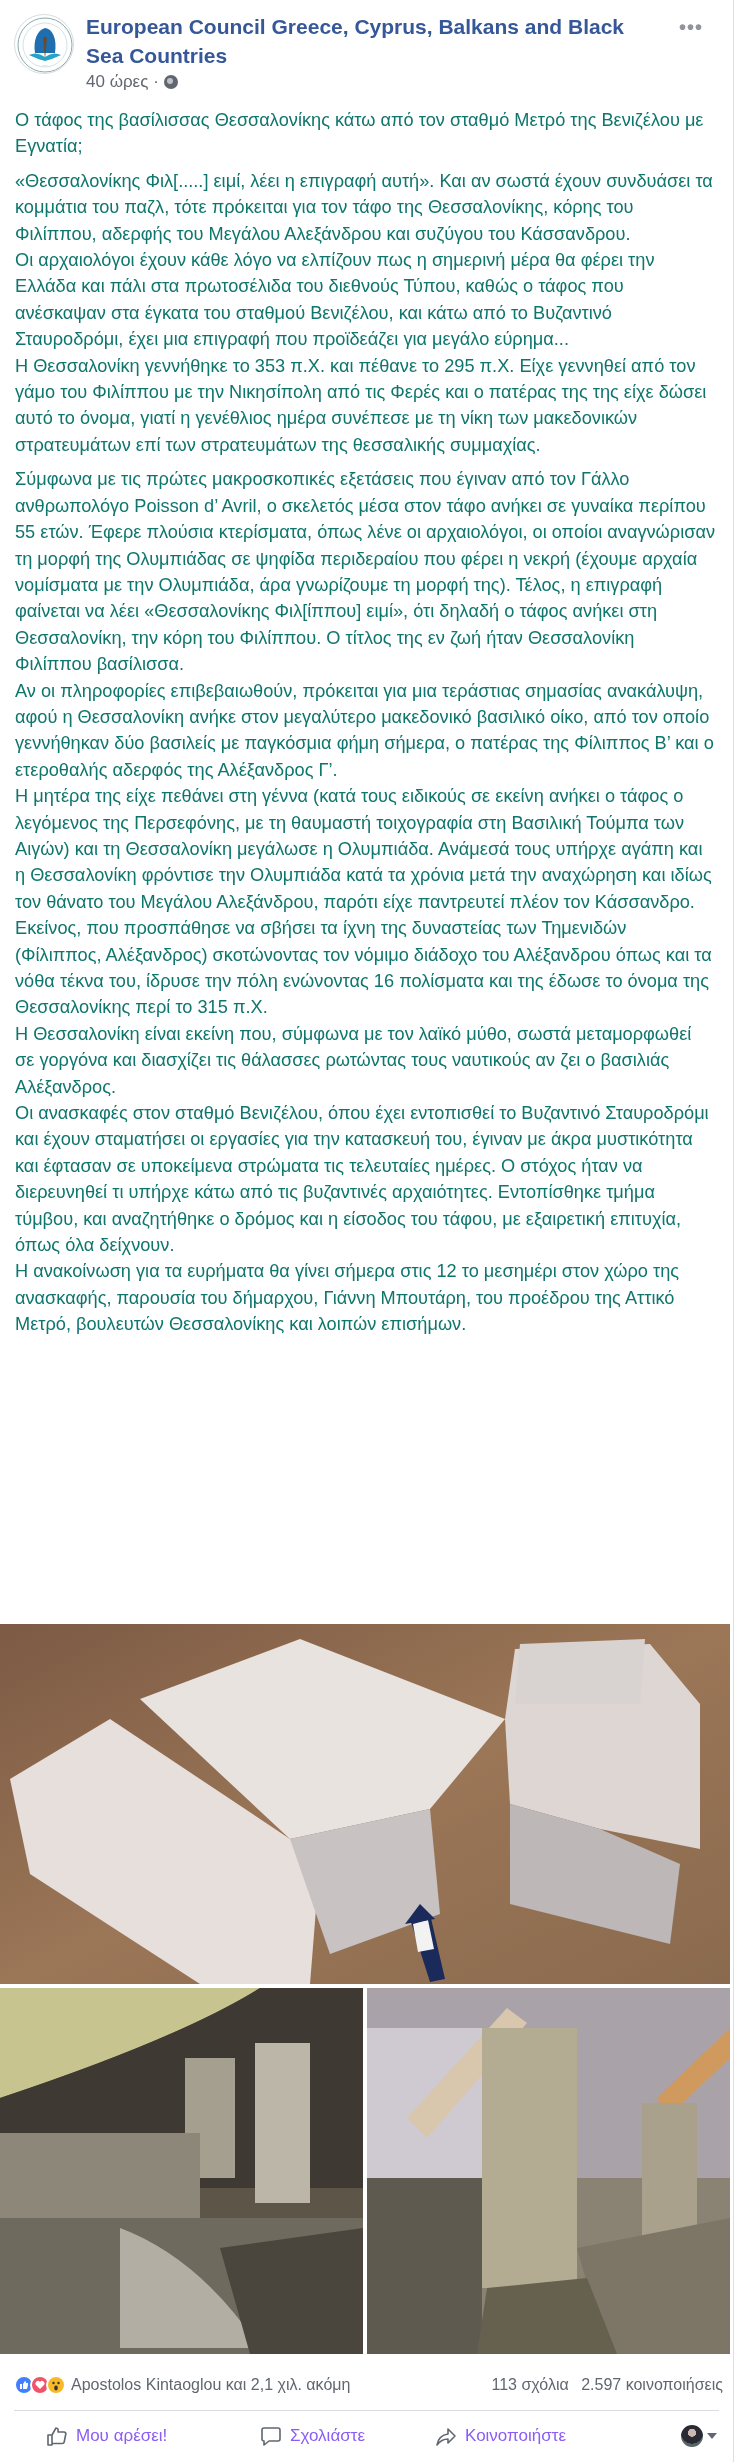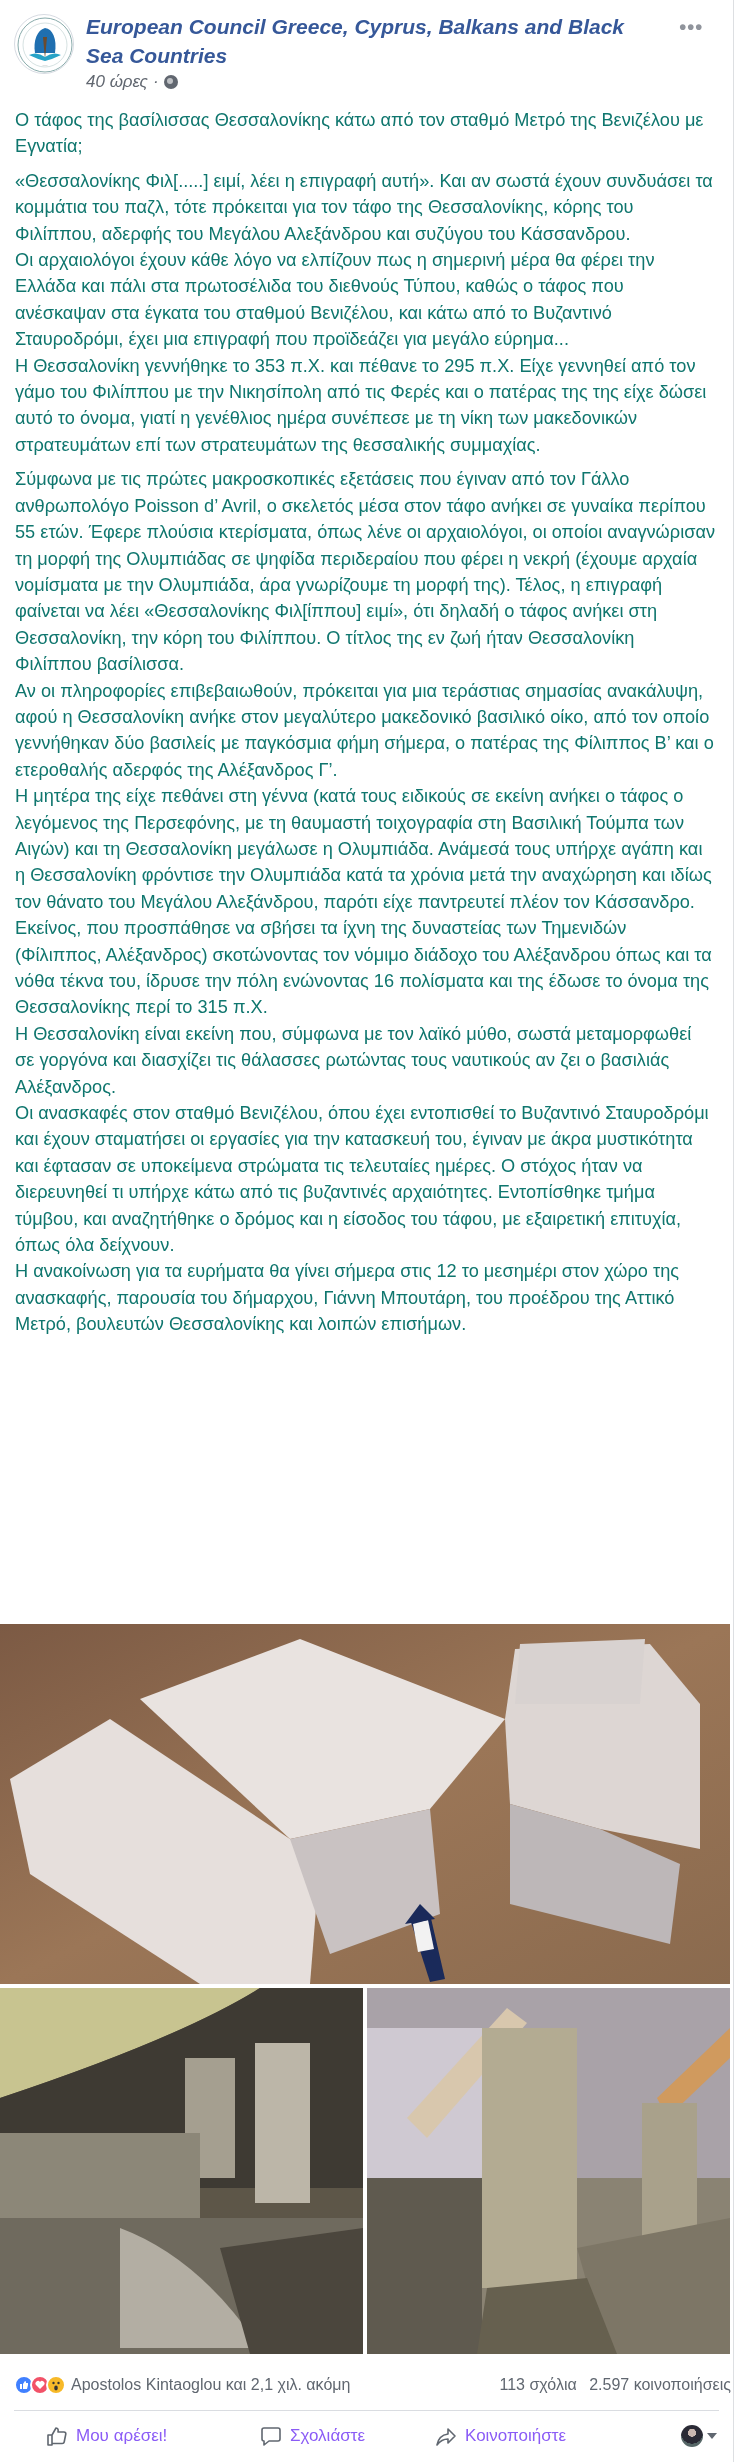--- a/index.html
+++ b/index.html
@@ -1,32 +1,32 @@
 <!DOCTYPE html>
 <html><head>
   <meta charset="utf-8">
   <style>
     * { box-sizing: border-box; margin: 0; padding: 0; }
     html, body { width: 734px; background: #ffffff; }
     body { font-family: "Liberation Sans", sans-serif; color: #1d2129; }
     .post { width: 734px; height: 2462px; position: relative; background: #fff; border-right: 1px solid #dddfe2; overflow: hidden; }
-    .header { position: relative; height: 100px; padding: 10px 0 0 14px; font-style: italic; }
+    .header { position: relative; height: 100px; padding: 10px 0 0 14px; }
     .avatar { position: absolute; left: 14px; top: 14px; width: 60px; height: 60px; border-radius: 50%; border: 1px solid #d7dbe2; background: #fff; overflow: hidden; }
     .page-name { position: absolute; left: 86px; top: 12px; width: 560px; font-weight: bold; font-size: 21px; line-height: 29px; color: #365899; }
     .meta { position: absolute; left: 86px; top: 72px; font-size: 17px; color: #616770; display: flex; align-items: center; gap: 5px; }
     .globe { width: 14px; height: 14px; border-radius: 50%; background: #616770; position: relative; display: inline-block; }
     .globe::after { content: ""; position: absolute; left: 3px; top: 3px; width: 6px; height: 6px; border-radius: 50%; background: #fff; opacity: .6; }
     .more { position: absolute; right: 30px; top: 22px; font-size: 20px; letter-spacing: 1px; color: #90949c; line-height: 10px; font-weight: bold; cursor: pointer; }
     .body-text { position: absolute; left: 15px; top: 107px; width: 700px; font-size: 18.2px; line-height: 26.4px; color: #0f766e; }
     .body-text p { margin-bottom: 8px; }
     .body-text p.tight { margin-bottom: 0; }
     .photo-main { position: absolute; left: 0; top: 1624px; width: 730px; height: 360px; overflow: hidden; cursor: pointer; }
     .photo-l { position: absolute; left: 0; top: 1988px; width: 363px; height: 366px; overflow: hidden; cursor: pointer; }
     .photo-r { position: absolute; left: 367px; top: 1988px; width: 363px; height: 366px; overflow: hidden; cursor: pointer; }
-    .stats { position: absolute; left: 14px; top: 2372px; right: 2px; height: 26px; display: flex; align-items: center; justify-content: space-between; font-size: 16px; color: #606770; }
+    .stats { position: absolute; left: 14px; top: 2372px; right: 10px; height: 26px; display: flex; align-items: center; justify-content: space-between; font-size: 16px; color: #606770; }
     .reacts { display: flex; align-items: center; }
     .react { width: 20px; height: 20px; border-radius: 50%; border: 2px solid #fff; margin-right: -4px; display: inline-flex; align-items: center; justify-content: center; }
     .react.like { background: #4080ff; }
     .react.love { background: #f25268; }
     .react.wow { background: #f7b928; margin-right: 5px; }
     .stats-right span { margin-left: 8px; cursor: pointer; }
     .divider { position: absolute; left: 14px; right: 14px; top: 2410px; height: 1px; background: #dadde1; }
     .actions { position: absolute; left: 14px; right: 14px; top: 2414px; height: 44px; display: flex; align-items: center; font-size: 17px; color: #8b5cf6; font-weight: normal; }
     .action { display: flex; align-items: center; gap: 8px; cursor: pointer; }
     .action.like { position: absolute; left: 32px; }

